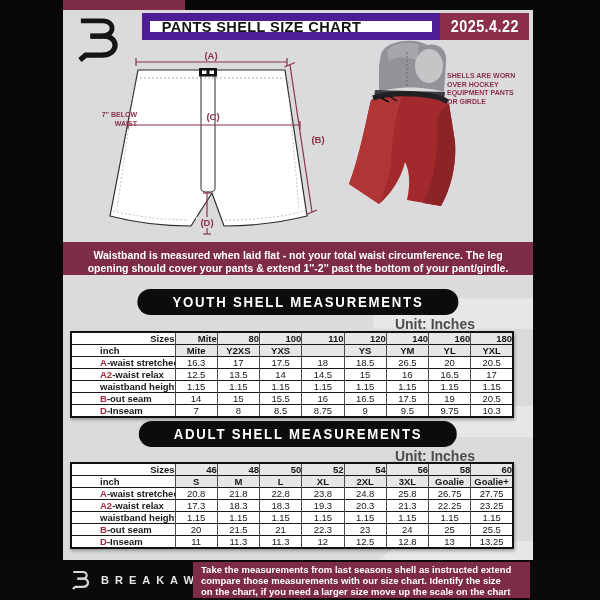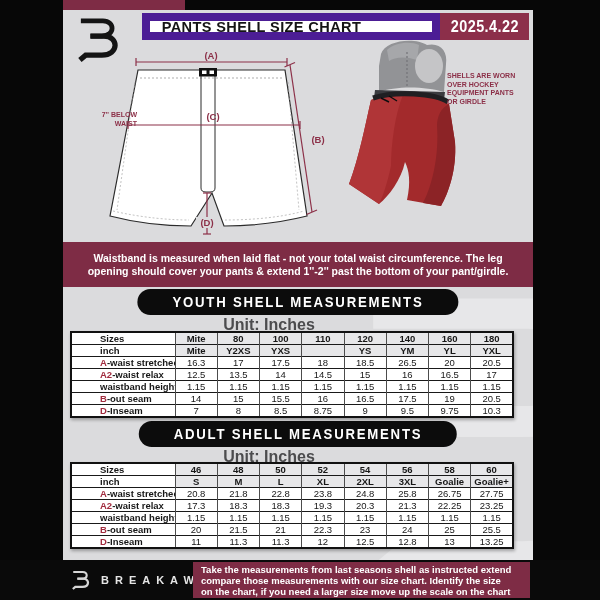--- a/index.html
+++ b/index.html
@@ -23,45 +23,45 @@
 
   
   .pants-svg{position:absolute;left:40px;top:40px;}
   .waist-note{position:absolute;left:14px;top:100px;width:60px;text-align:right;
               font-size:7px;font-weight:bold;color:#8c3048;line-height:9px;}
   .photo-svg{position:absolute;left:282px;top:24px;}
   .photo-note{position:absolute;left:384px;top:62px;width:78px;
               font-size:7px;font-weight:bold;color:#8c3048;line-height:8.5px;}
 
   
-  .info-banner{position:absolute;left:0;top:232px;width:470px;height:45px;background:#7e2c45;
+  .info-banner{position:absolute;left:0;top:232px;width:470px;height:33px;background:#7e2c45;
                color:#fff;text-align:center;font-weight:bold;font-size:10.5px;line-height:13px;
-               display:flex;flex-direction:column;justify-content:center;}
+               display:flex;flex-direction:column;justify-content:flex-end;}
 
   
   .pill{position:absolute;left:50%;transform:translateX(-50%);background:#0c0c0c;border-radius:13px;
         padding:4px 18px;white-space:nowrap;}
   .pill span{display:inline-block;color:#fff;font-weight:bold;font-size:15px;letter-spacing:2px;
              transform:scaleX(.88);transform-origin:center;}
   .pill-youth{top:279px;}
   .pill-adult{top:411px;}
-  .unit{position:absolute;left:0;width:412px;text-align:center;font-size:16px;font-weight:bold;color:#4c4c4e;}
+  .unit{position:absolute;left:0;width:412px;text-align:right;font-size:14px;font-weight:bold;color:#4c4c4e;}
   .unit-youth{top:306px;}
   .unit-adult{top:438px;}
 
   
   .size-table{position:absolute;left:7px;width:444px;border-collapse:collapse;background:#fff;
               table-layout:fixed;box-shadow:1px 2px 3px rgba(0,0,0,.3);border:2px solid #111;}
   .tbl-youth{top:321px;}
   .tbl-adult{top:452px;}
   .size-table td{border-left:1px solid #4c4c4c;border-top:1.5px solid #191919;
                  height:11px;line-height:11px;font-size:9.5px;color:#171717;
                  text-align:center;padding:0;overflow:hidden;white-space:nowrap;}
   .size-table td:first-child{border-left:none;}
-  .size-table tr:first-child td{border-top:none;}
+  .size-table tr:first-child td{border-top:none;text-align:right;}
   .size-table .label-cell{text-align:left;padding-left:28px;font-weight:bold;}
   .size-table .head-row td{font-weight:bold;background:#e7e7e9;}
   .size-table .head-row td.label-cell{background:#fff;}
   .size-table .prefix{color:#a22c3f;}
   col.c-label{width:104px;}
 
   
   .footer{position:absolute;left:0;top:560px;width:600px;height:40px;background:#0a0a0a;}
   .brand{position:absolute;left:72px;top:9px;display:flex;align-items:center;gap:10px;}
   .brand span{color:#e6e6e6;font-weight:bold;font-size:11px;letter-spacing:6px;}

